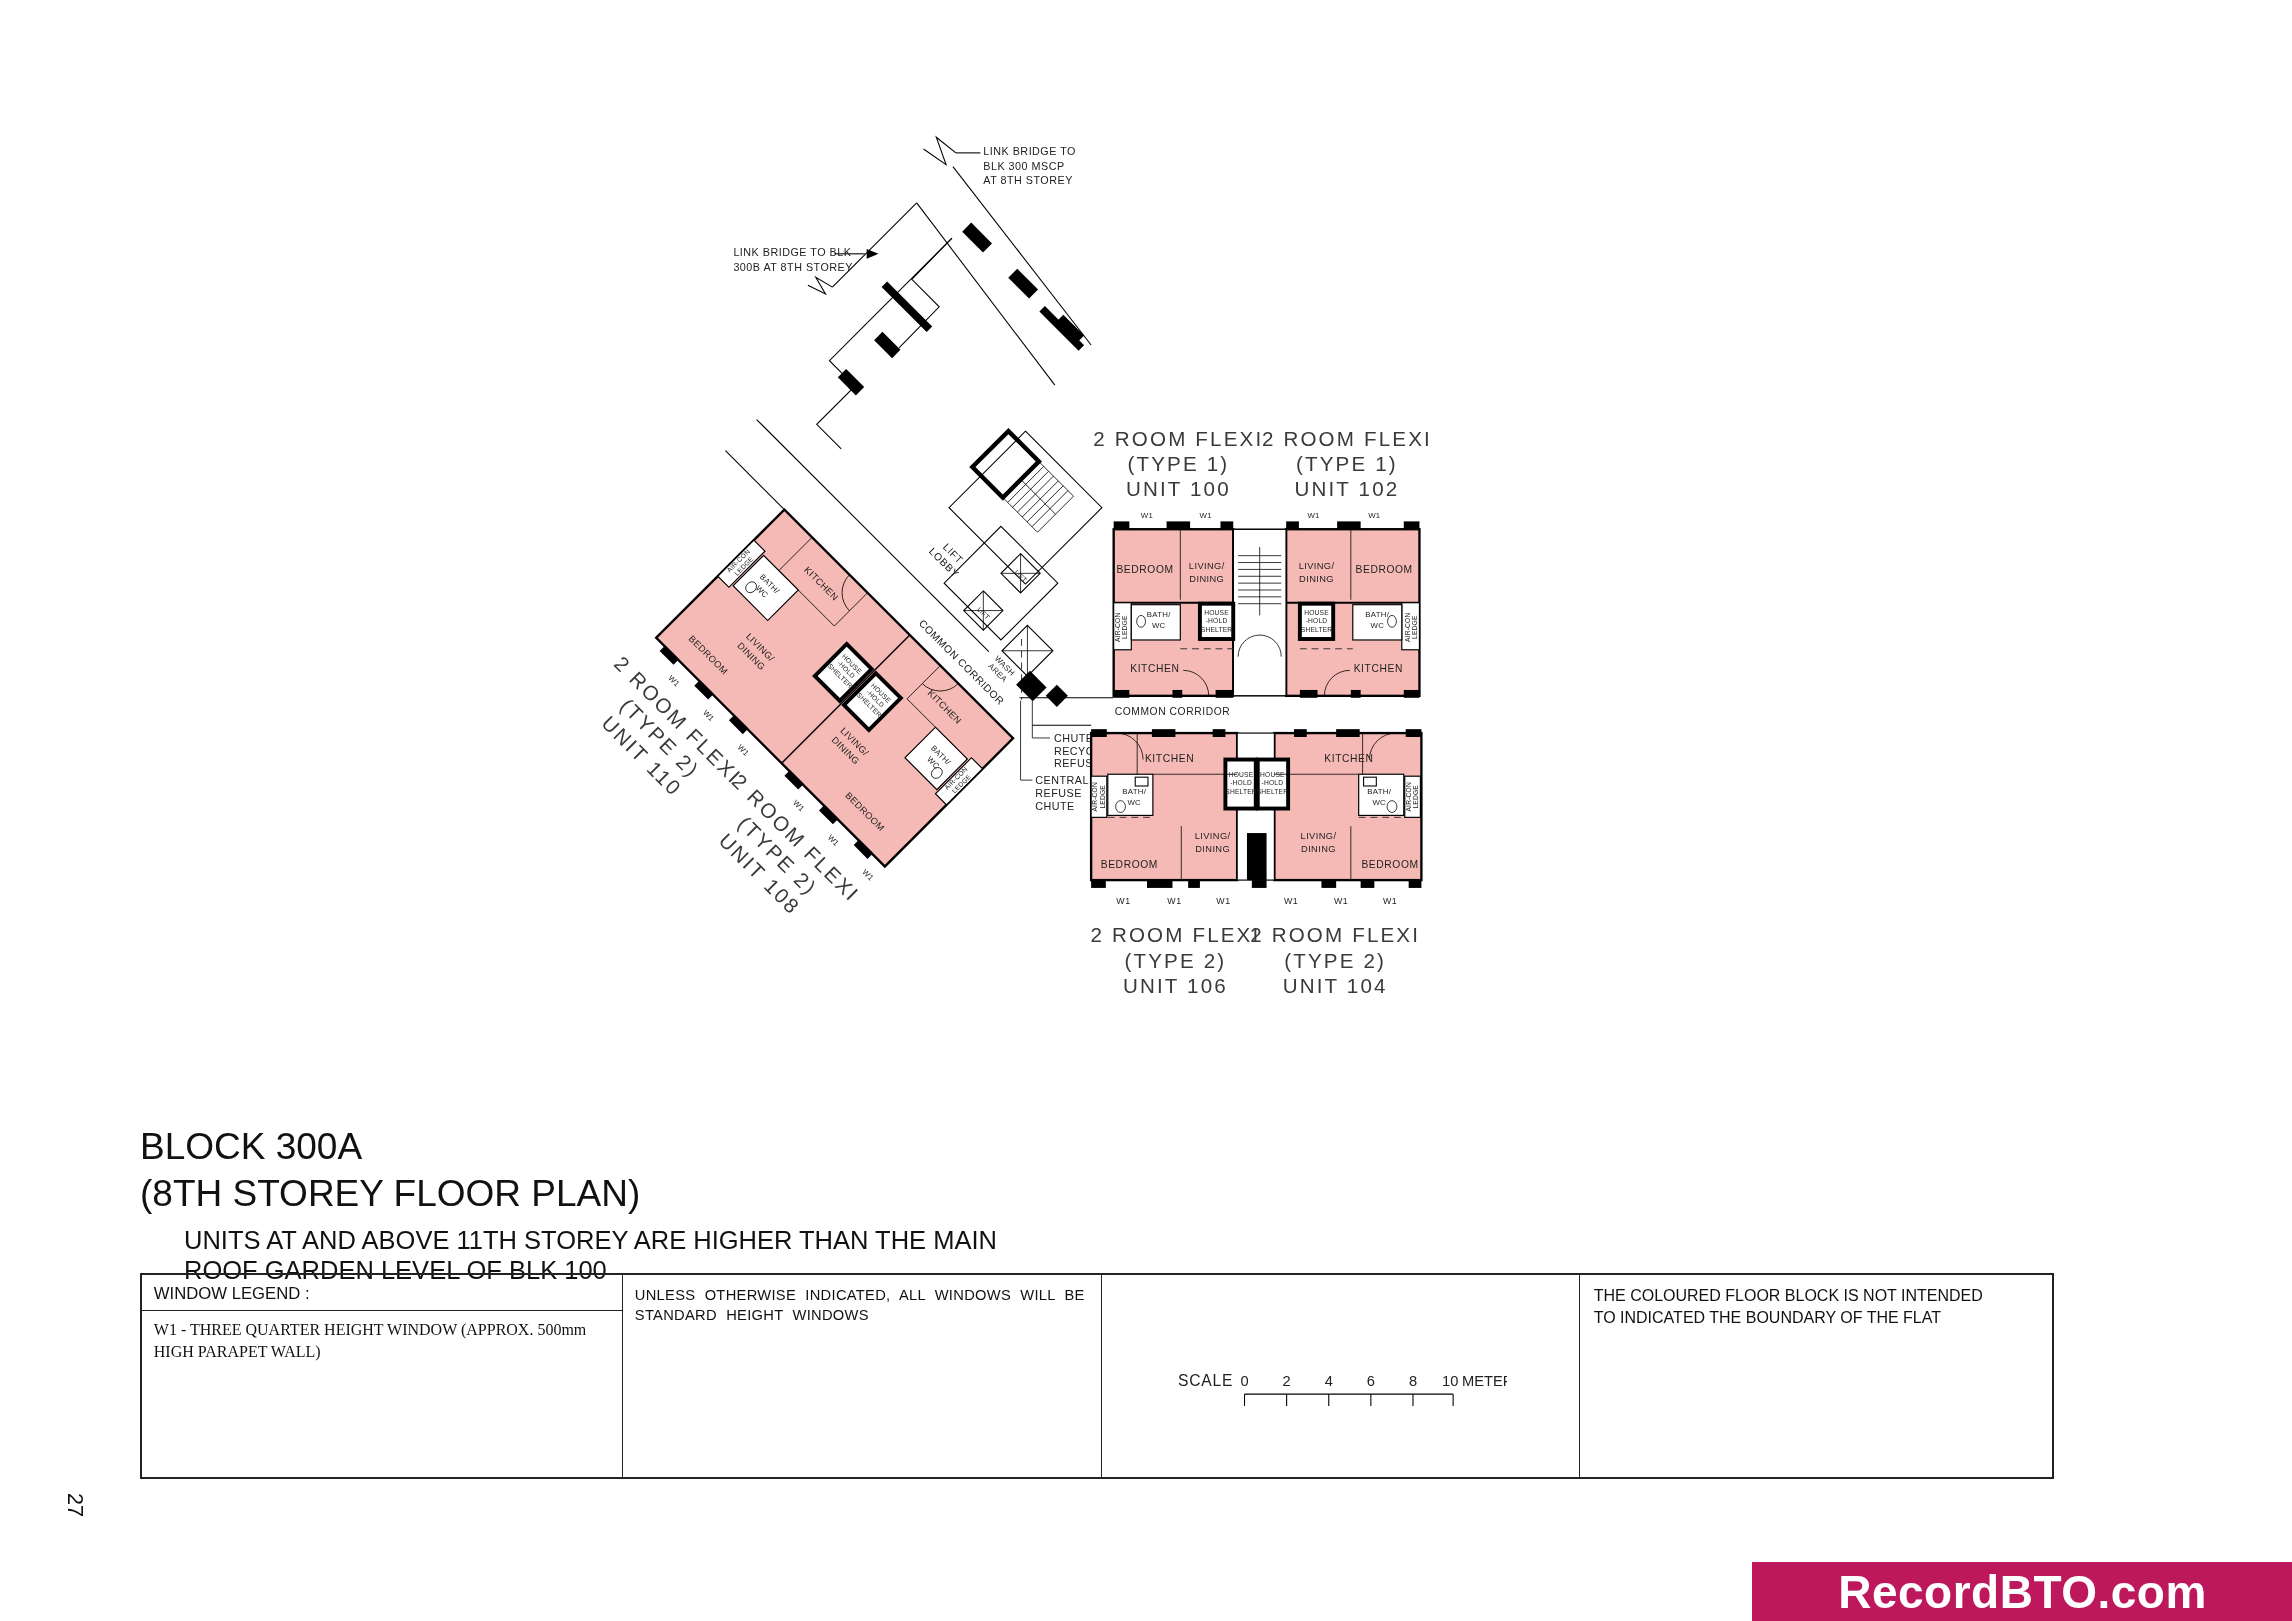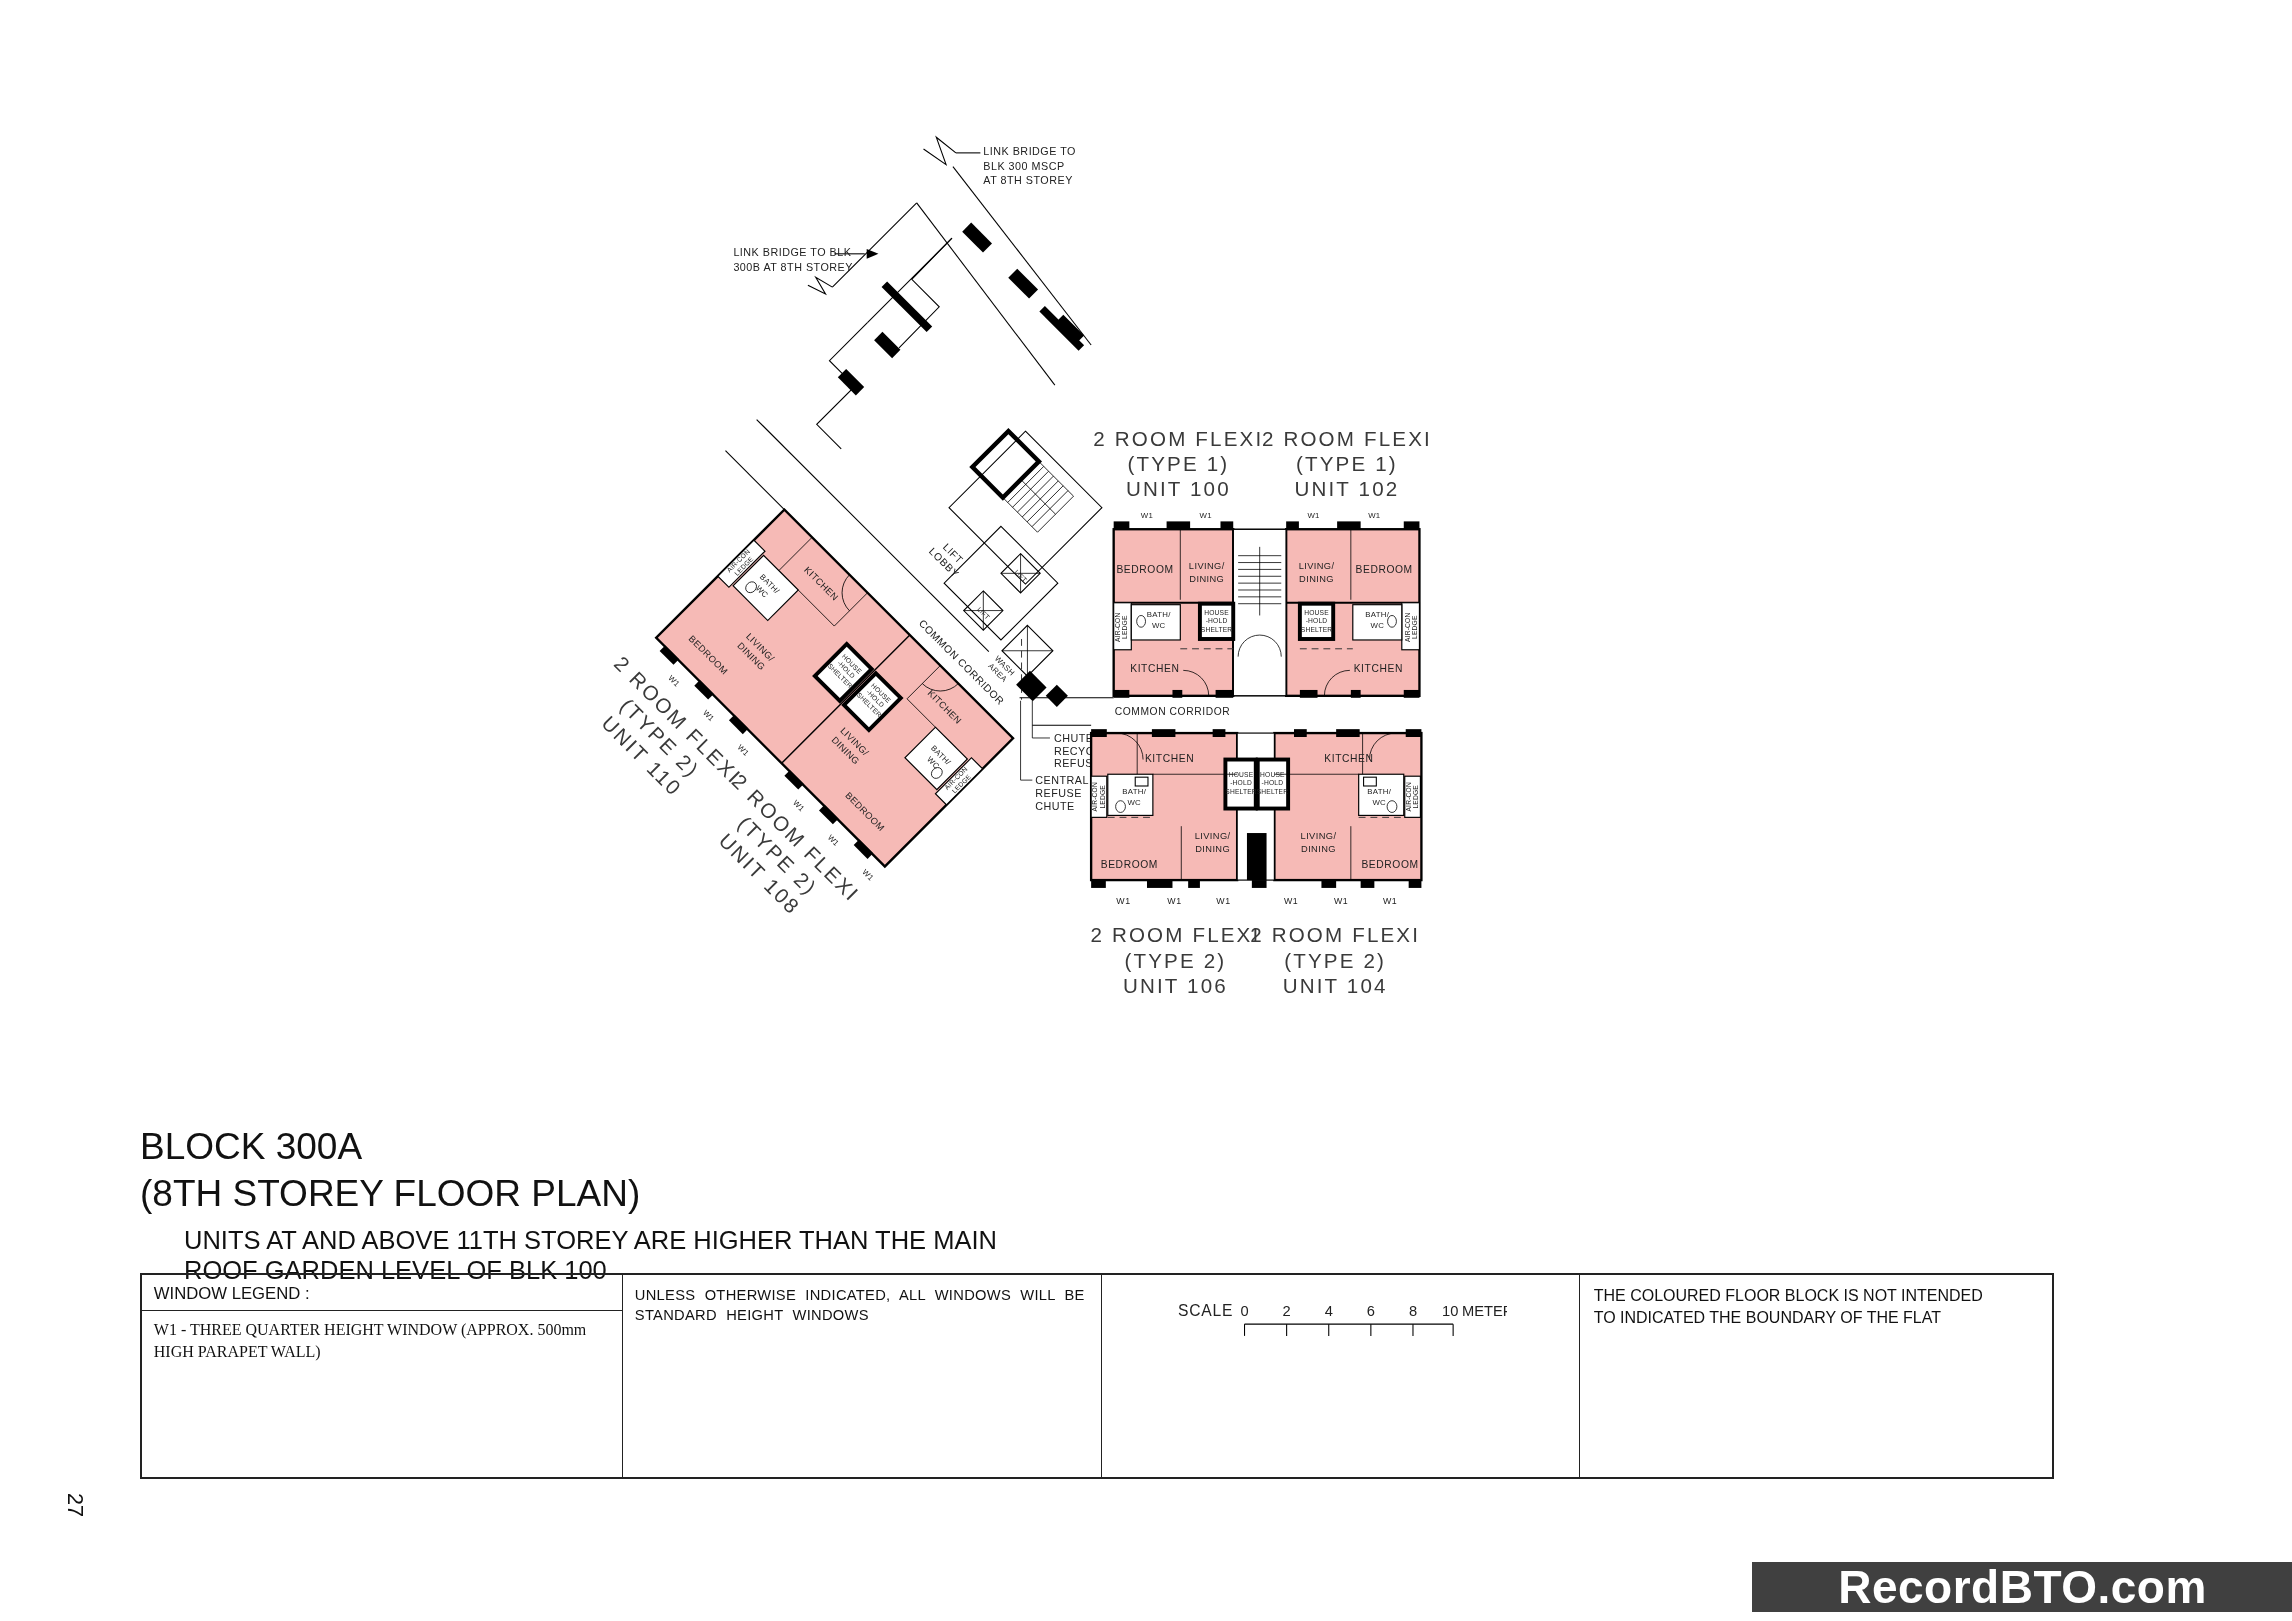--- a/index.html
+++ b/index.html
@@ -27,27 +27,27 @@
   #title-block{position:absolute;left:140px;top:1123px;}
   #title-block .big{font-size:37px;line-height:47px;}
   #title-block .note{font-size:25.5px;line-height:30px;margin-top:7.8px;margin-left:44px;}
 
   #legend-table{position:absolute;left:140px;top:1273px;width:1914px;height:206px;
     border:2px solid #222;display:flex;box-sizing:border-box;}
   .lcol{box-sizing:border-box;height:100%;}
   .lcol+.lcol{border-left:1.5px solid #222;}
   #lcol1{width:480px;}
   #lcol2{width:479px;padding:9.8px 11.8px;font-size:14.7px;letter-spacing:0.3px;word-spacing:4.9px;line-height:20.6px;}
-  #lcol3{width:478px;display:flex;justify-content:center;}
+  #lcol3{width:478px;display:flex;align-items:center;justify-content:center;}
   #lcol4{width:472px;padding:9.8px 13.7px;font-size:16px;line-height:22.5px;}
   #lcol1 .hdr{padding:8.8px 11.8px 5.9px;font-size:16.7px;border-bottom:1.5px solid #222;}
   #lcol1 .bdy{padding:8.8px 11.8px;font-size:16px;line-height:21.6px;font-family:Liberation Serif, serif;}
 
   #page-num{position:absolute;left:63px;top:1492px;font-size:21.6px;transform:rotate(90deg);}
-  #watermark{position:absolute;left:1752px;top:1562px;width:541px;height:50px;background:#404040;
+  #watermark{position:absolute;left:1752px;top:1562px;width:541px;height:59px;background:#be185d;
     display:flex;align-items:center;justify-content:center;}
   #watermark span{color:#fff;font-size:46px;font-weight:bold;letter-spacing:0.5px;}
 </style>
 </head>
 <body>
 
 <svg id="plan-svg" width="2293" height="1621" viewBox="0 0 2339 1654" style="position:absolute;left:0;top:0;">
 
   <g>
     <path class="ln" d="M975,156 L955,140 L965,168 L942,152"></path>

